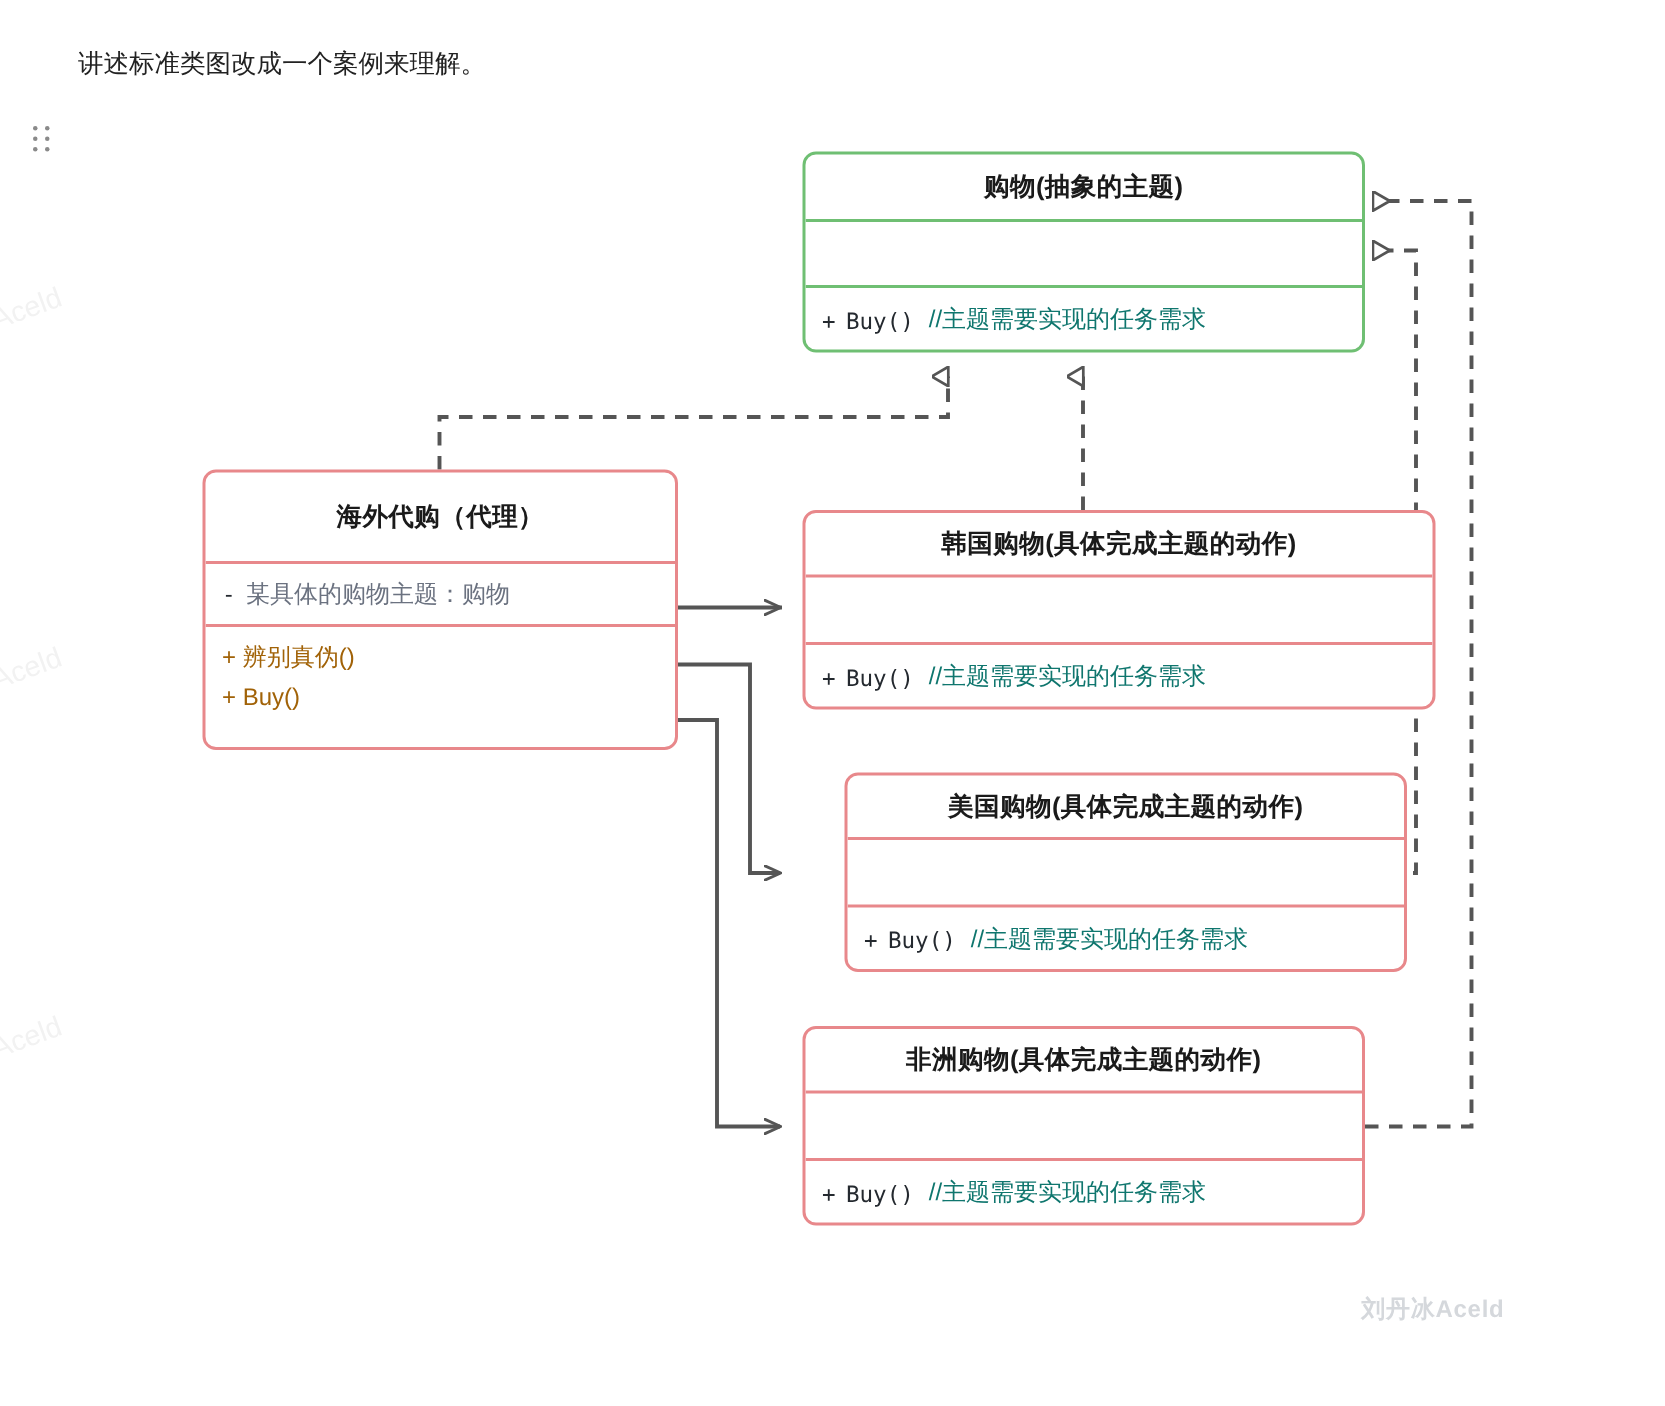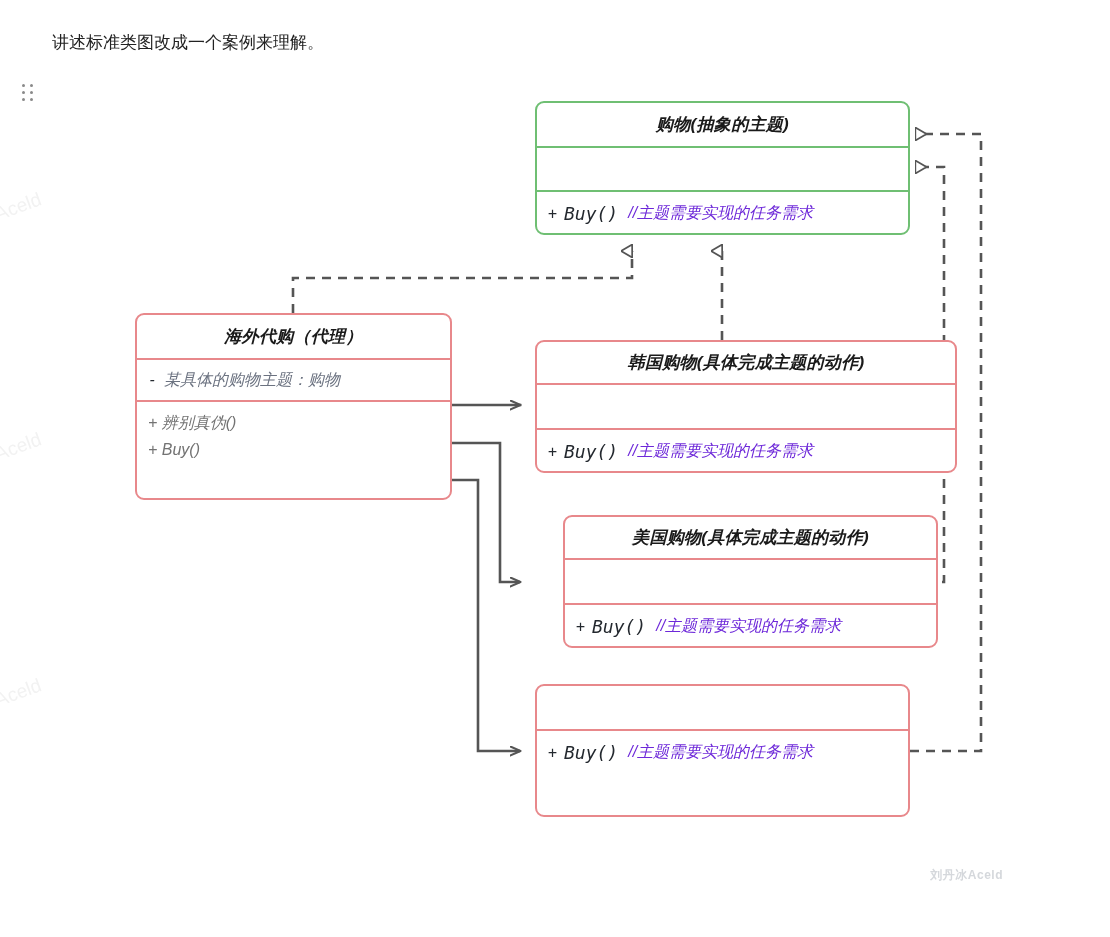--- a/index.html
+++ b/index.html
@@ -49,21 +49,20 @@
     background: #8a8a8a;
   }
 
   
   .diagram-canvas {
     position: absolute;
     left: 0;
     top: 0;
     width: 1110px;
     height: 937px;
-    font-style: italic;
   }
   .edge-layer {
     position: absolute;
     left: 0;
     top: 0;
     width: 1110px;
     height: 937px;
     pointer-events: none;
   }
 
@@ -106,70 +105,70 @@
   }
   .uml-member .vis {
     display: inline-block;
     min-width: 16px;
     color: #24292f;
     font-family: "DejaVu Sans Mono", "Liberation Mono", monospace;
     font-size: 15px;
   }
   .uml-member .sig {
     font-family: "DejaVu Sans Mono", "Liberation Mono", monospace;
-    font-size: 18px;
+    font-size: 15px;
     color: #24292f;
   }
   .uml-member .cmt {
-    color: #6d28d9;
+    color: #0f766e;
     font-size: 16px;
   }
   .uml-member .zh {
     color: #6b7280;
     font-size: 16px;
   }
   .uml-member-list {
     display: block;
     padding: 7px 0 7px 11px;
     box-sizing: border-box;
     width: 100%;
   }
   .uml-member-list .line {
     font-size: 16px;
     line-height: 27px;
     white-space: nowrap;
-    color: #737373;
+    color: #a16207;
   }
 
   
   #class-shopping      { left: 535px; top: 101px;  width: 375px; height: 134px; }
   #class-shopping .r1  { height: 45px; }
   #class-shopping .r2  { height: 44px; }
   #class-shopping .r3  { height: 43px; }
 
   
   #class-proxy         { left: 135px; top: 313px;  width: 317px; height: 187px; }
-  #class-proxy .r1     { height: 45px; }
+  #class-proxy .r1     { height: 61px; }
   #class-proxy .r2     { height: 42px; }
   #class-proxy .r3     { height: 98px; align-items: flex-start; padding-left: 0; }
 
   
   #class-korea         { left: 535px; top: 340px;  width: 422px; height: 133px; }
   #class-usa           { left: 563px; top: 515px;  width: 375px; height: 133px; }
   #class-africa        { left: 535px; top: 684px;  width: 375px; height: 133px; }
   .concrete .r1        { height: 43px; }
   .concrete .r2        { height: 45px; }
   .concrete .r3        { height: 43px; }
 
   
   .wm-corner {
     position: absolute;
     right: 107px;
     bottom: 53px;
-    font-size: 12px;
+    font-size: 16px;
     font-weight: bold;
     color: #d5d8dc;
     letter-spacing: .5px;
   }
   .wm-side {
     position: absolute;
     left: -4px;
     font-size: 19px;
     color: #f2f2f2;
     transform: rotate(-20deg);
@@ -272,20 +271,21 @@
     <div class="uml-row uml-title r1">美国购物(具体完成主题的动作)</div>
     <div class="uml-row uml-member r2"></div>
     <div class="uml-row uml-member r3 last">
       <span class="vis">+</span>
       <span class="sig">Buy()</span>
       <span class="cmt" style="margin-left:10px;">//主题需要实现的任务需求</span>
     </div>
   </div>
 
   <div class="uml-class concrete" id="class-africa">
+    <div class="uml-row uml-title r1">非洲购物(具体完成主题的动作)</div>
     <div class="uml-row uml-member r2"></div>
     <div class="uml-row uml-member r3 last">
       <span class="vis">+</span>
       <span class="sig">Buy()</span>
       <span class="cmt" style="margin-left:10px;">//主题需要实现的任务需求</span>
     </div>
   </div>
 
 </div>
 

